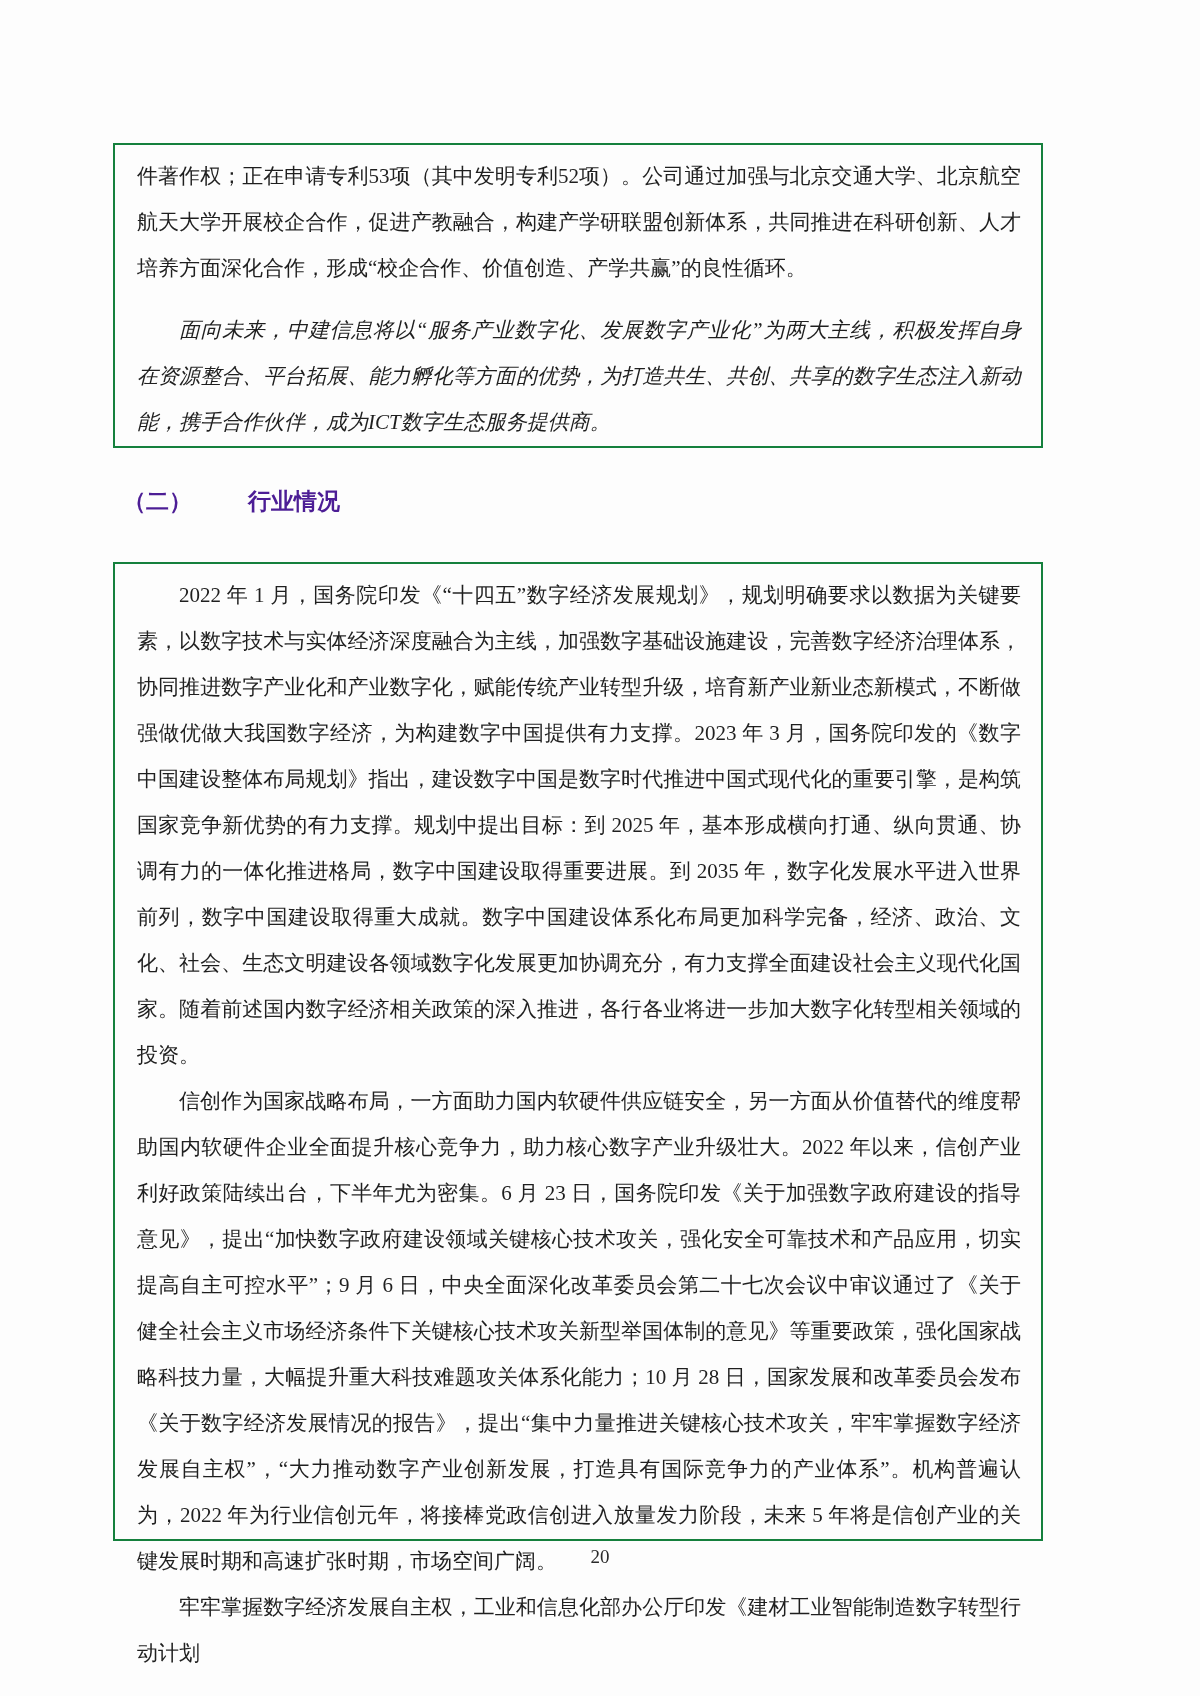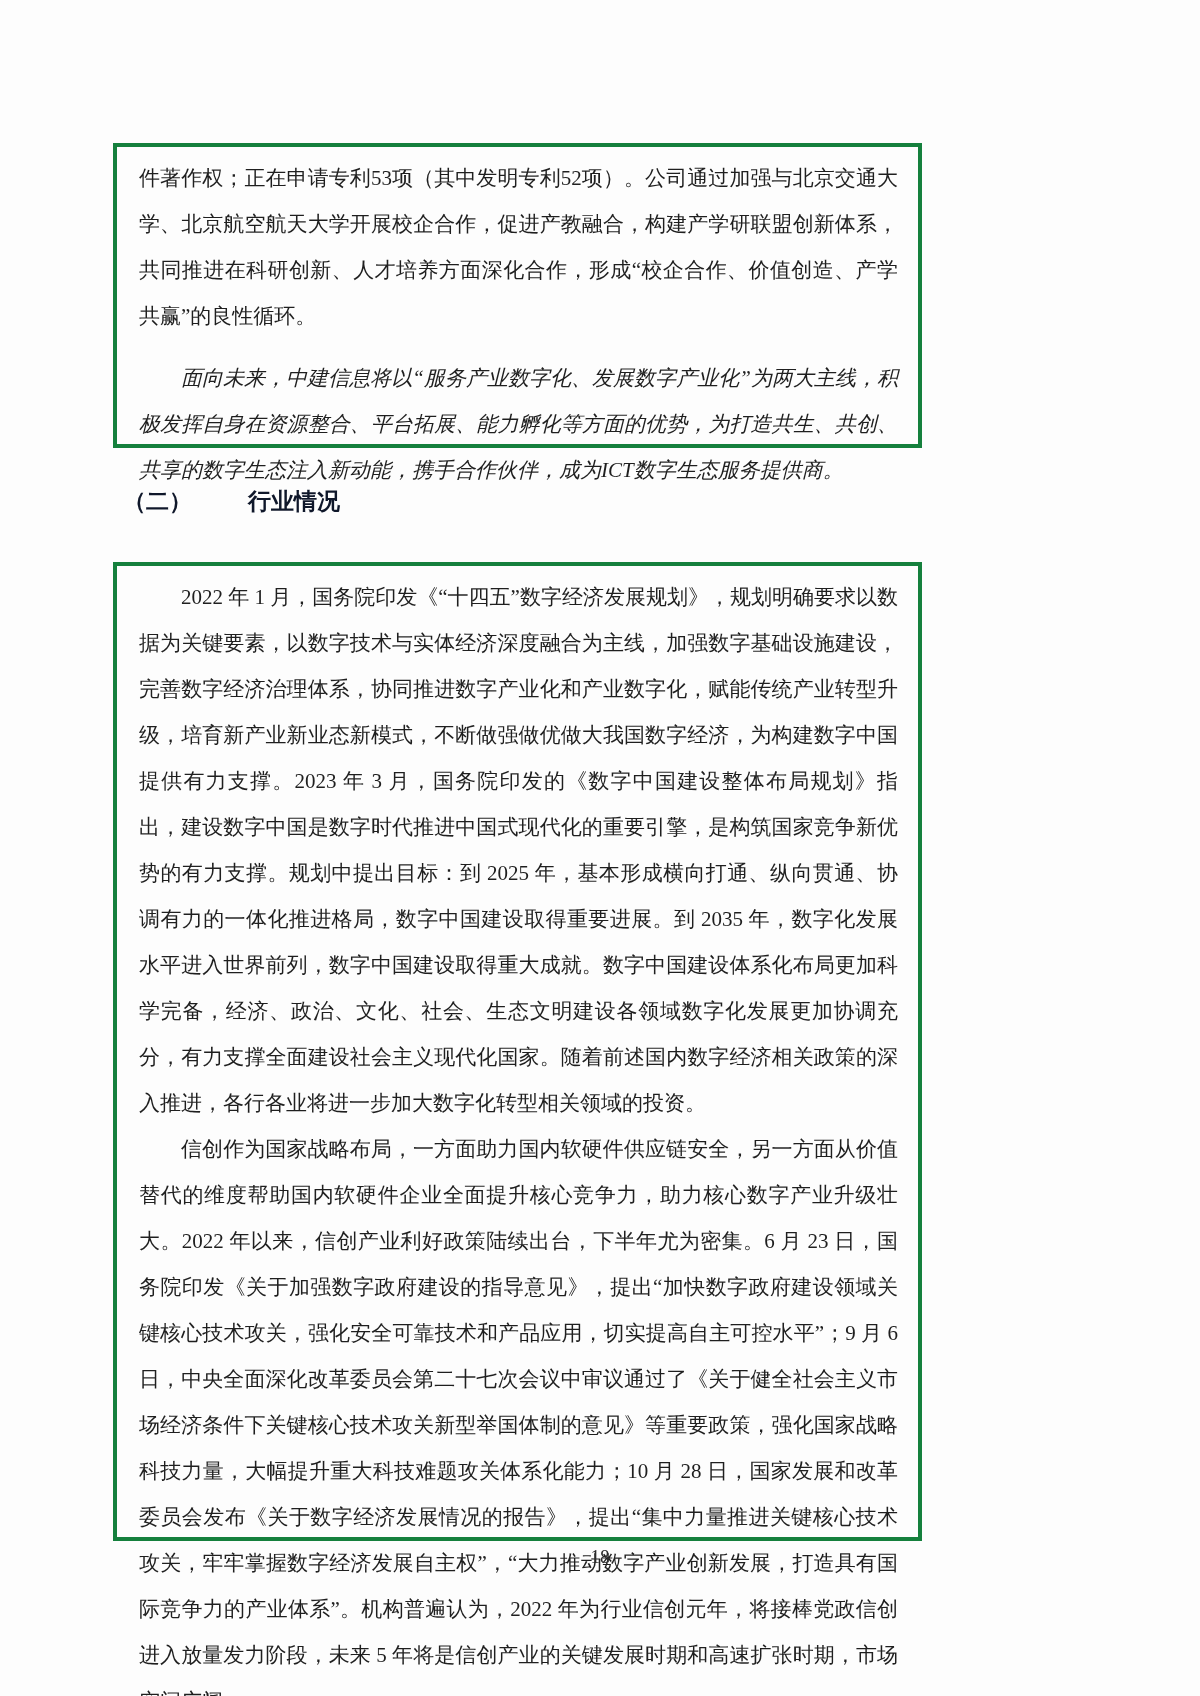--- a/index.html
+++ b/index.html
@@ -17,23 +17,23 @@
   .page {
     position: relative;
     width: 1200px;
     height: 1696px;
     background: #fdfdfd;
     overflow: hidden;
   }
   .text-box {
     position: absolute;
     left: 113px;
-    width: 809px;
+    width: 930px;
     box-sizing: border-box;
-    border: 4px solid #15803d;
+    border: 2px solid #15803d;
     background: #fdfdfd;
     padding: 8px 20px 4px 22px;
   }
   .box1 { top: 143px; height: 305px; }
   .box2 { top: 562px; height: 979px; }
   .text-box p {
     margin: 0;
     font-size: 21px;
     line-height: 46px;
     text-align: justify;
@@ -41,21 +41,21 @@
     word-break: break-all;
   }
   .text-box p.no-indent { text-indent: 0; }
   .box1 p + p { margin-top: 16px; font-style: italic; }
   .section-heading {
     position: absolute;
     left: 123px;
     top: 486px;
     font-size: 23px;
     font-weight: bold;
-    color: #0f172a;
+    color: #4c1d95;
     font-family: Liberation Serif, serif;
   }
   .section-heading .sec-num { display: inline-block; margin-right: 56px; }
   .page-footer {
     position: absolute;
     top: 1546px;
     left: 0;
     width: 100%;
     text-align: center;
     font-size: 19px;
@@ -76,16 +76,16 @@
     <span class="sec-num">（二）</span><span>行业情况</span>
   </div>
 
   <div class="text-box box2">
     <p>2022 年 1 月，国务院印发《“十四五”数字经济发展规划》，规划明确要求以数据为关键要素，以数字技术与实体经济深度融合为主线，加强数字基础设施建设，完善数字经济治理体系，协同推进数字产业化和产业数字化，赋能传统产业转型升级，培育新产业新业态新模式，不断做强做优做大我国数字经济，为构建数字中国提供有力支撑。2023 年 3 月，国务院印发的《数字中国建设整体布局规划》指出，建设数字中国是数字时代推进中国式现代化的重要引擎，是构筑国家竞争新优势的有力支撑。规划中提出目标：到 2025 年，基本形成横向打通、纵向贯通、协调有力的一体化推进格局，数字中国建设取得重要进展。到 2035 年，数字化发展水平进入世界前列，数字中国建设取得重大成就。数字中国建设体系化布局更加科学完备，经济、政治、文化、社会、生态文明建设各领域数字化发展更加协调充分，有力支撑全面建设社会主义现代化国家。随着前述国内数字经济相关政策的深入推进，各行各业将进一步加大数字化转型相关领域的投资。</p>
     <p>信创作为国家战略布局，一方面助力国内软硬件供应链安全，另一方面从价值替代的维度帮助国内软硬件企业全面提升核心竞争力，助力核心数字产业升级壮大。2022 年以来，信创产业利好政策陆续出台，下半年尤为密集。6 月 23 日，国务院印发《关于加强数字政府建设的指导意见》，提出“加快数字政府建设领域关键核心技术攻关，强化安全可靠技术和产品应用，切实提高自主可控水平”；9 月 6 日，中央全面深化改革委员会第二十七次会议中审议通过了《关于健全社会主义市场经济条件下关键核心技术攻关新型举国体制的意见》等重要政策，强化国家战略科技力量，大幅提升重大科技难题攻关体系化能力；10 月 28 日，国家发展和改革委员会发布《关于数字经济发展情况的报告》，提出“集中力量推进关键核心技术攻关，牢牢掌握数字经济发展自主权”，“大力推动数字产业创新发展，打造具有国际竞争力的产业体系”。机构普遍认为，2022 年为行业信创元年，将接棒党政信创进入放量发力阶段，未来 5 年将是信创产业的关键发展时期和高速扩张时期，市场空间广阔。</p>
     <p>牢牢掌握数字经济发展自主权，工业和信息化部办公厅印发《建材工业智能制造数字转型行动计划</p>
   </div>
 
   <div class="page-footer">
-    <span>18</span>
+    <span>20</span>
   </div>
 
 </div>
 
 </body></html>

